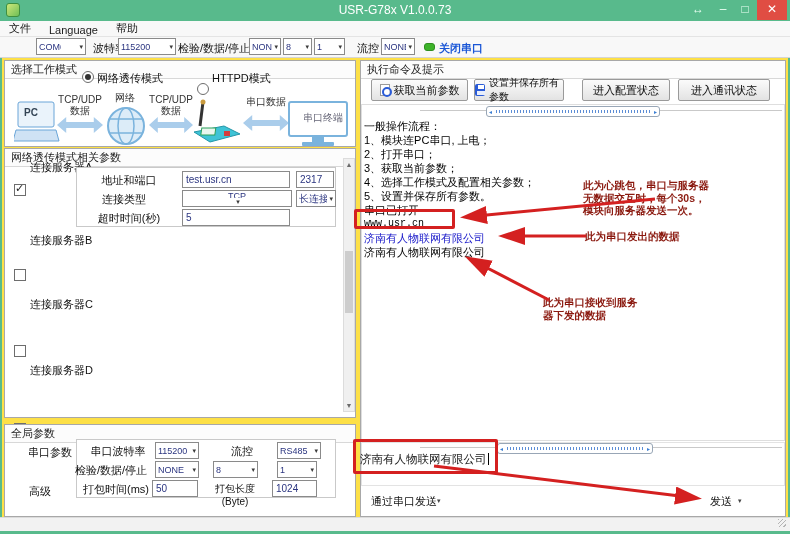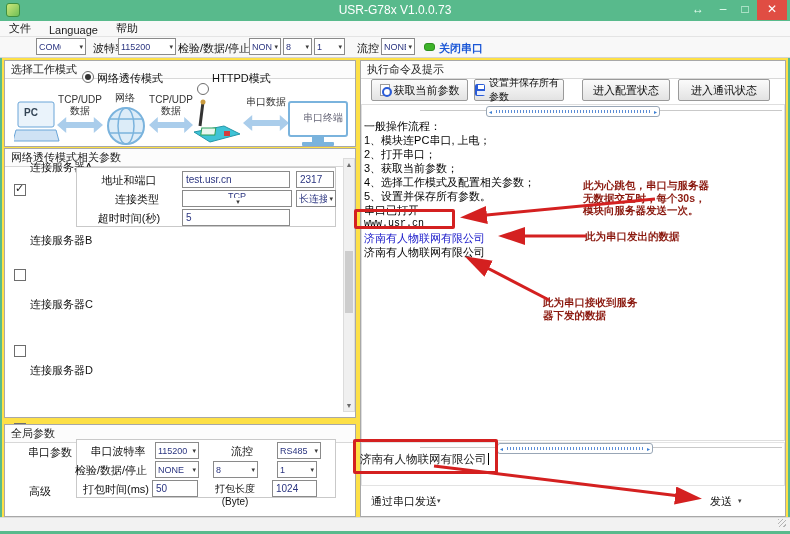--- a/index.html
+++ b/index.html
@@ -176,21 +176,21 @@
 
   <div class="abs group" style="left:4px;top:148px;width:352px;height:270px;">
     <div class="group-title">网络透传模式相关参数</div>
   </div>
   <div class="abs check sel" style="left:14px;top:160px;"></div>
   <span class="abs lbl" style="left:30px;top:160px;">连接服务器A</span>
   <div class="abs innerbox" style="left:76px;top:167px;width:260px;height:60px;"></div>
   <div class="abs rlabel" style="left:80px;top:173px;width:98px;">地址和端口</div>
   <input class="abs tbox" style="left: 182px; top: 171px; width: 108px;" value="test.usr.cn">
   <input class="abs tbox" style="left: 296px; top: 171px; width: 38px;" value="2317">
-  <div class="abs rlabel" style="left:88px;top:192px;width:98px;">连接类型</div>
+  <div class="abs rlabel" style="left:75px;top:192px;width:98px;">连接类型</div>
   <div class="abs combo" style="left:182px;top:190px;width:110px;flex-direction:column;">
     <span class="val">TCP</span>
       <span class="arr">▾</span>
     </div>
   <div class="abs combo" style="left:296px;top:190px;width:40px;">
     <span class="val" style="font-size:10px;">长连接</span>
       <span class="arr">▾</span>
     </div>
   <div class="abs rlabel" style="left:80px;top:211px;width:98px;">超时时间(秒)</div>
   <input class="abs tbox" style="left: 182px; top: 209px; width: 108px;" value="5">

